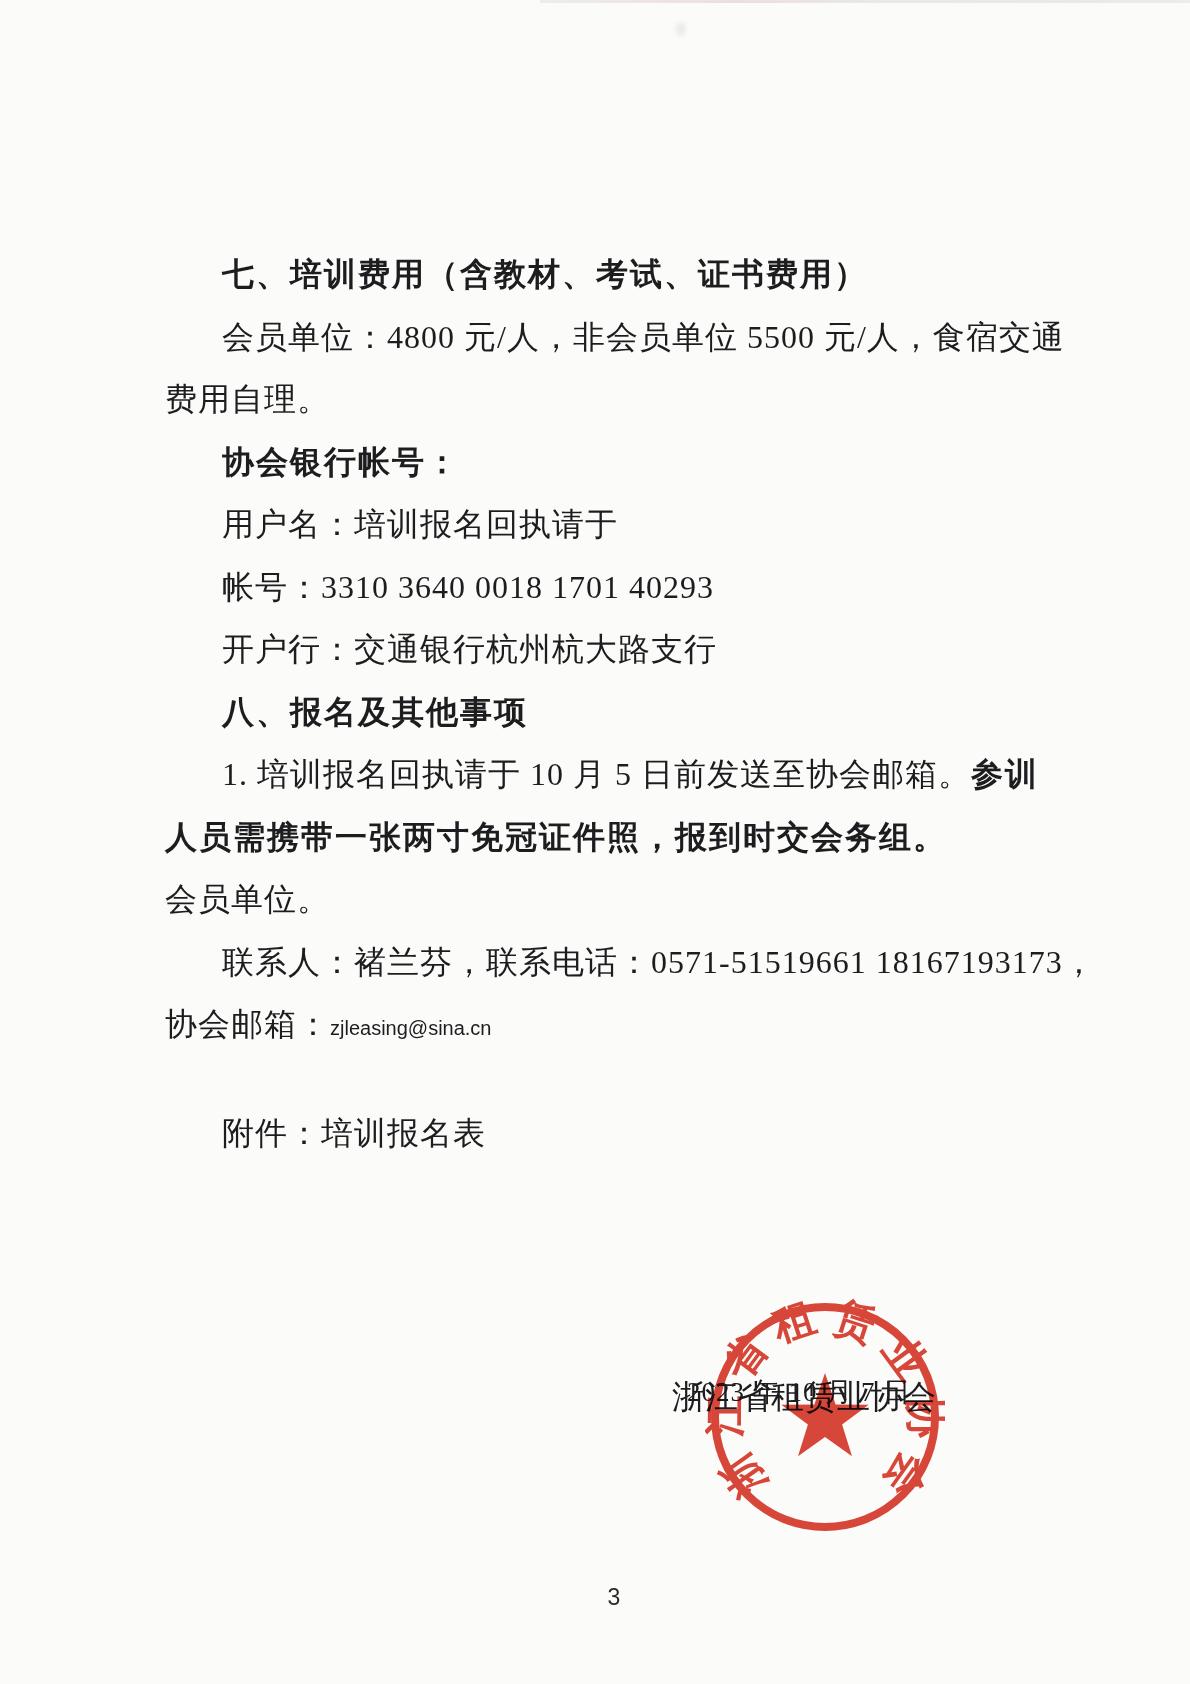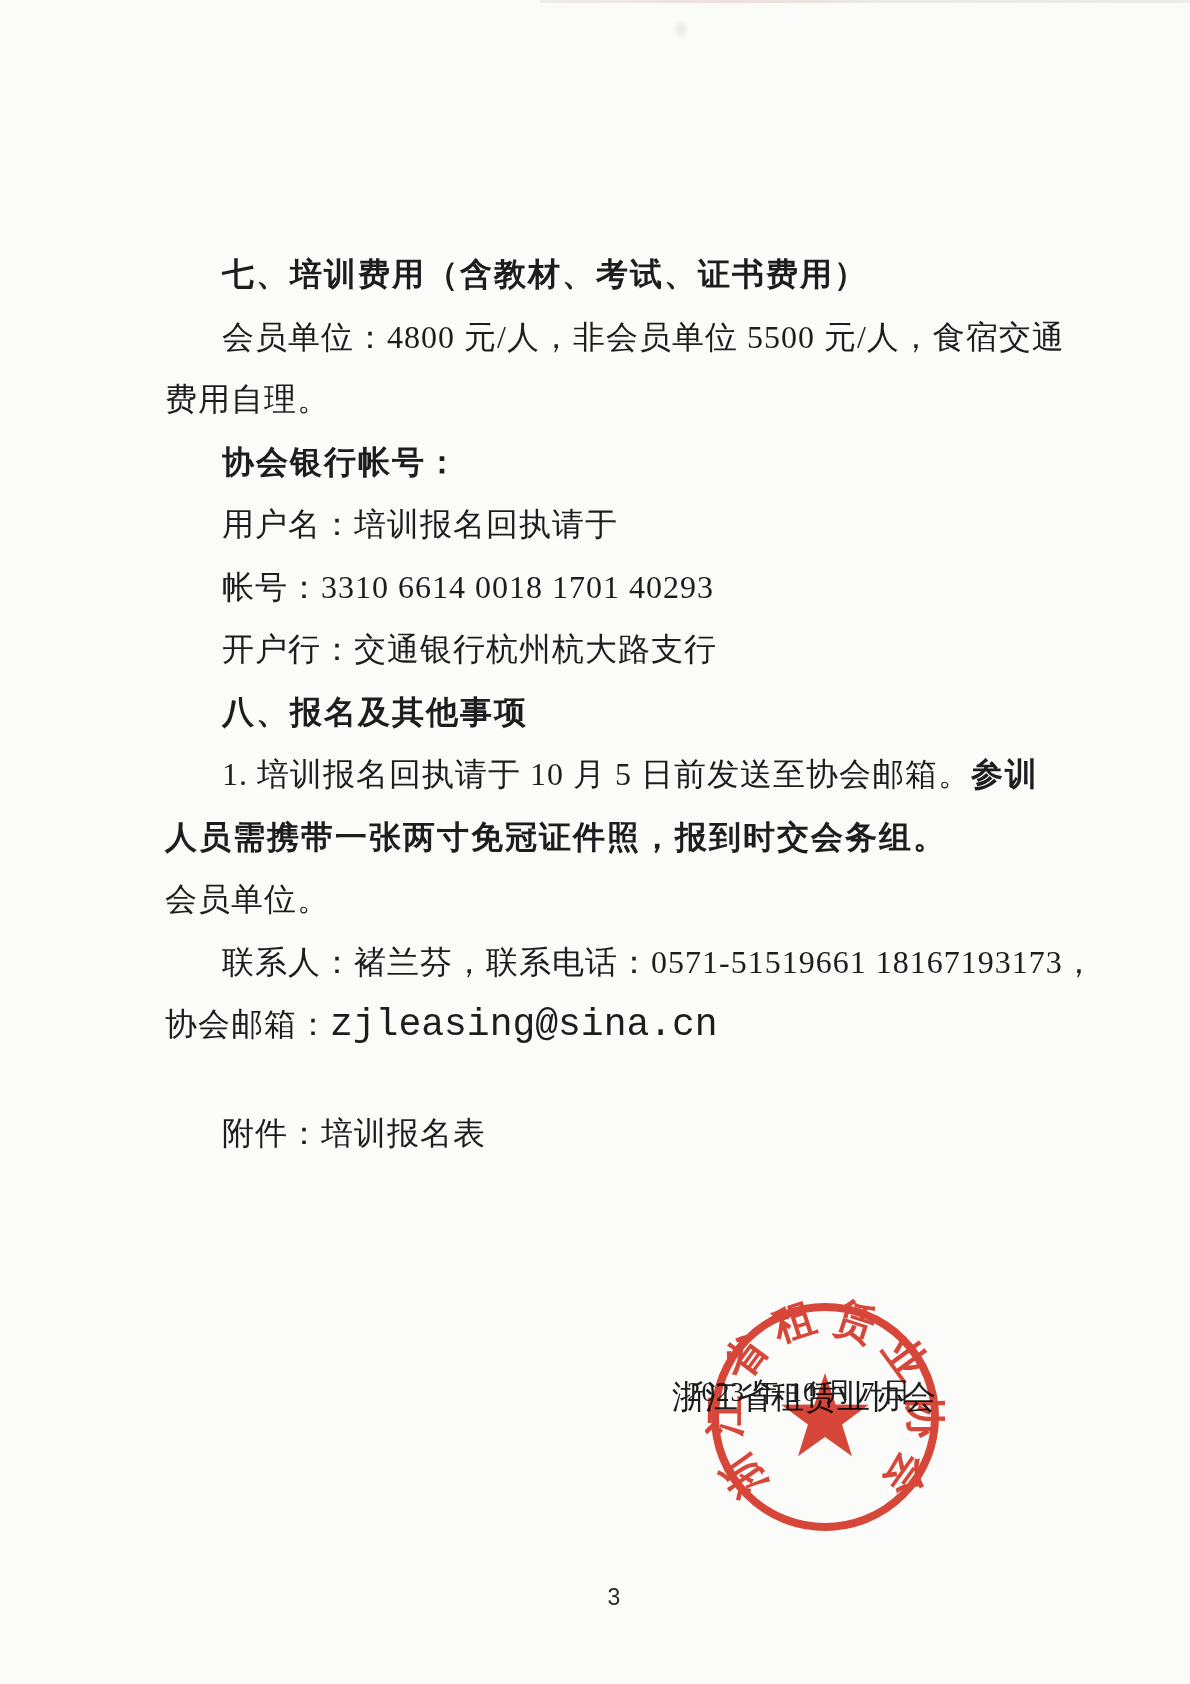--- a/index.html
+++ b/index.html
@@ -31,21 +31,21 @@
   .line{
     height:62.5px;line-height:62.5px;
     font-size:32px;letter-spacing:1px;white-space:nowrap;
   }
   .indent{text-indent:57px;}
   .gap{margin-top:46px;}
   .line b{
     font-family:"Liberation Sans","DejaVu Sans",sans-serif;
     font-weight:700;letter-spacing:2px;text-align:right;
   }
-  .mono{font-family:Liberation Mono, monospace;font-size:38px;letter-spacing:0;}
+  .mono{font-family:Liberation Sans, sans-serif;font-size:20px;letter-spacing:0;}
   .sig-org{
     position:absolute;left:672px;top:1377px;height:40px;line-height:40px;
     font-size:33px;letter-spacing:0;font-size:33px;white-space:nowrap;
   }
   .sig-date{
     position:absolute;left:687px;top:1372px;height:40px;line-height:40px;
     font-size:27px;letter-spacing:1px;white-space:nowrap;
   }
   .seal{
     position:absolute;left:705px;top:1297px;width:240px;height:240px;
@@ -64,21 +64,21 @@
 
   <div class="scan-edge"></div>
   <div class="smudge"></div>
 
   <div class="doc">
     <div class="line indent"><b>七、培训费用（含教材、考试、证书费用）</b></div>
     <div class="line indent"><span>会员单位：4800 元/人，非会员单位 5500 元/人，食宿交通</span></div>
     <div class="line"><span>费用自理。</span></div>
     <div class="line indent"><b>协会银行帐号：</b></div>
     <div class="line indent"><span>用户名：培训报名回执请于</span></div>
-    <div class="line indent"><span>帐号：3310 6614 0018 1701 40293</span></div>
+    <div class="line indent"><span>帐号：3310 3640 0018 1701 40293</span></div>
     <div class="line indent"><span>开户行：交通银行杭州杭大路支行</span></div>
     <div class="line indent"><b>八、报名及其他事项</b></div>
     <div class="line indent"><span>1. 培训报名回执请于 10 月 5 日前发送至协会邮箱。</span><b>参训</b></div>
     <div class="line"><b>人员需携带一张两寸免冠证件照，报到时交会务组。</b></div>
     <div class="line"><span>会员单位。</span></div>
     <div class="line indent"><span>联系人：褚兰芬，联系电话：0571-51519661  18167193173，</span></div>
     <div class="line"><span>协会邮箱：</span><span class="mono">zjleasing@sina.cn</span></div>
     <div class="line indent gap"><span>附件：培训报名表</span></div>
   </div>
 

